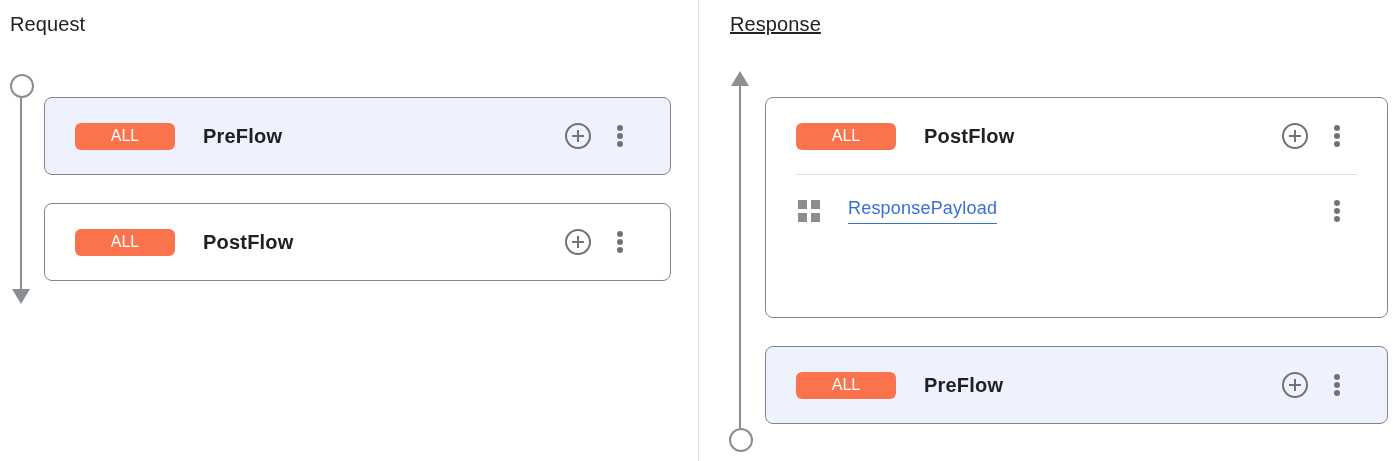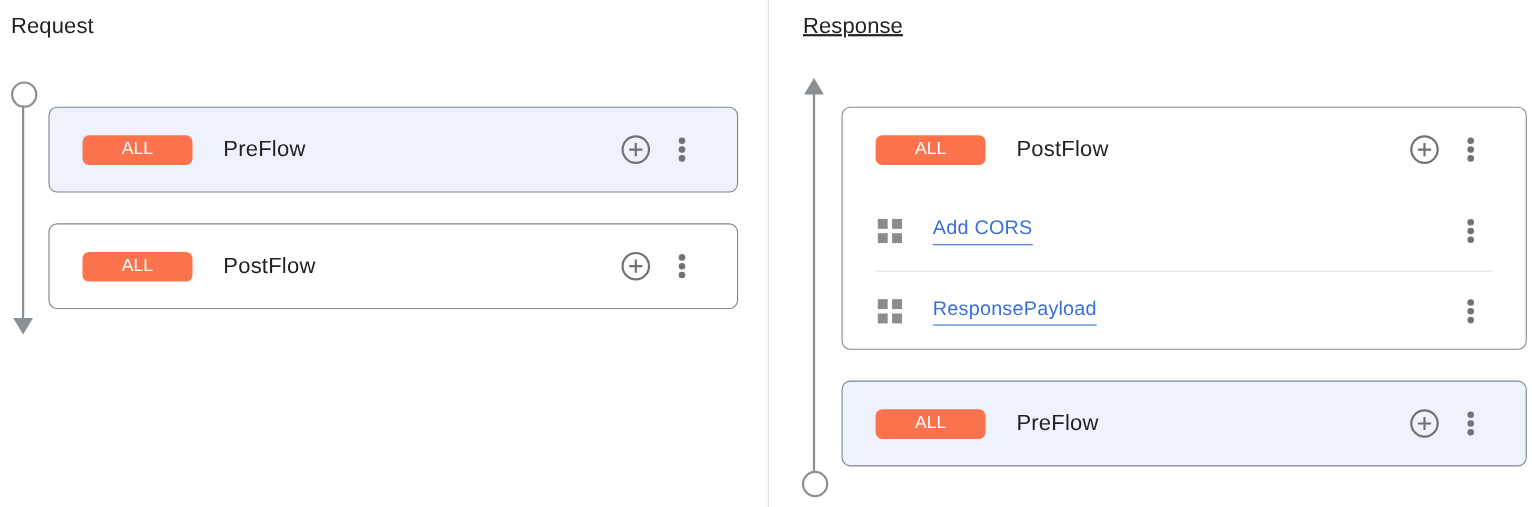--- a/index.html
+++ b/index.html
@@ -82,21 +82,21 @@
     color: var(--badge-text);
     font-size: 16px;
     display: flex;
     align-items: center;
     justify-content: center;
     box-sizing: border-box;
   }
   .flow-name {
     margin-left: 28px;
     font-size: 20px;
-    font-weight: normal;
+    font-weight: bold;
     color: var(--title-text);
     letter-spacing: 0.2px;
   }
   .spacer { flex: 1; }
   .icon-btn {
     width: 28px;
     height: 28px;
     display: flex;
     align-items: center;
     justify-content: center;
@@ -212,51 +212,32 @@
       </button>
       <button class="icon-btn">
         <svg width="28" height="28" viewBox="0 0 28 28" fill="currentColor">
           <circle cx="14" cy="6" r="3"></circle>
             <circle cx="14" cy="14" r="3"></circle>
             <circle cx="14" cy="22" r="3"></circle>
         </svg>
       </button>
     </div>
 
+
+    <div class="row-divider"></div>
+
     <div class="policy-row">
       <span class="grid-icon">
         <svg width="26" height="26" viewBox="0 0 26 26" fill="currentColor">
           <rect x="2" y="2" width="9" height="9"></rect>
             <rect x="15" y="2" width="9" height="9"></rect>
           <rect x="2" y="15" width="9" height="9"></rect>
             <rect x="15" y="15" width="9" height="9"></rect>
         </svg>
       </span>
-      <a class="policy-link" href="#">Add CORS</a>
-      <span class="spacer"></span>
-      <button class="icon-btn">
-        <svg width="28" height="28" viewBox="0 0 28 28" fill="currentColor">
-          <circle cx="14" cy="6" r="3"></circle>
-            <circle cx="14" cy="14" r="3"></circle>
-            <circle cx="14" cy="22" r="3"></circle>
-        </svg>
-      </button>
-    </div>
-
-    <div class="row-divider"></div>
-
-    <div class="policy-row">
-      <span class="grid-icon">
-        <svg width="26" height="26" viewBox="0 0 26 26" fill="currentColor">
-          <rect x="2" y="2" width="9" height="9"></rect>
-            <rect x="15" y="2" width="9" height="9"></rect>
-          <rect x="2" y="15" width="9" height="9"></rect>
-            <rect x="15" y="15" width="9" height="9"></rect>
-        </svg>
-      </span>
       <a class="policy-link" href="#">ResponsePayload</a>
       <span class="spacer"></span>
       <button class="icon-btn">
         <svg width="28" height="28" viewBox="0 0 28 28" fill="currentColor">
           <circle cx="14" cy="6" r="3"></circle>
             <circle cx="14" cy="14" r="3"></circle>
             <circle cx="14" cy="22" r="3"></circle>
         </svg>
       </button>
     </div>

